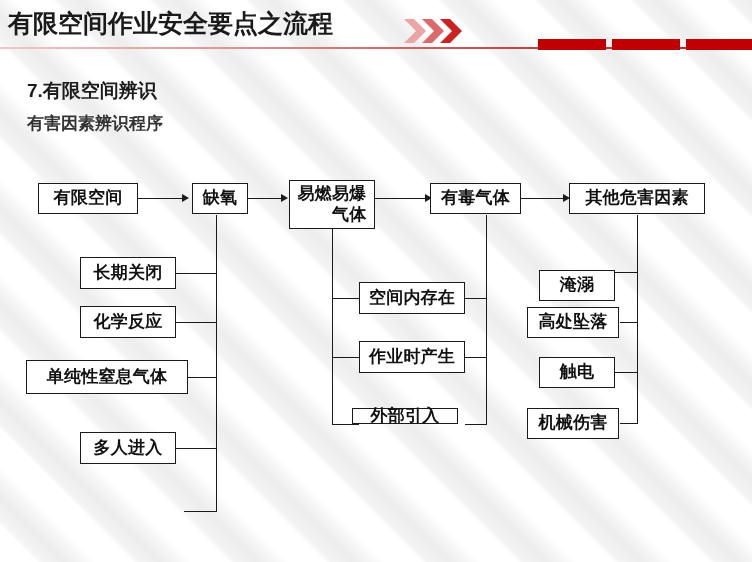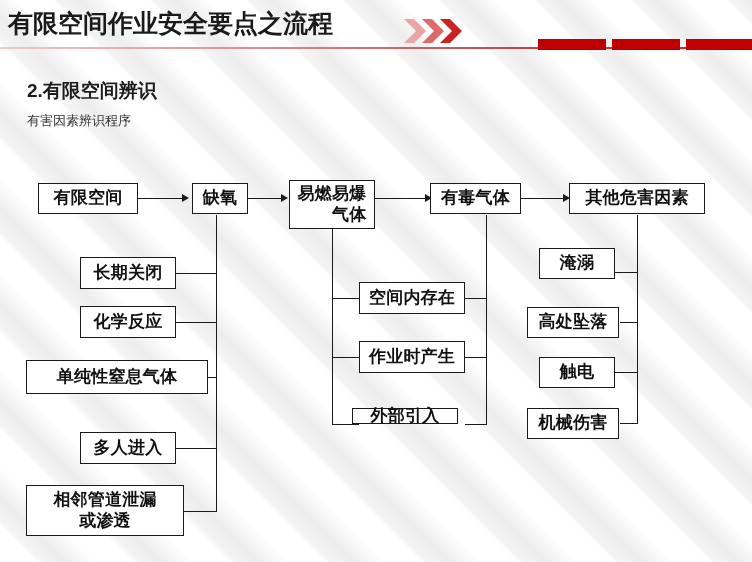--- a/index.html
+++ b/index.html
@@ -72,22 +72,22 @@
     position: absolute;
     left: 27px; top: 78px;
     font-size: 19px;
     font-weight: bold;
     color: #1c1c1c;
     white-space: nowrap;
   }
   #section-sub {
     position: absolute;
     left: 27px; top: 112px;
-    font-size: 13px;
-    font-weight: normal;
+    font-size: 17px;
+    font-weight: bold;
     color: #333333;
     white-space: nowrap;
   }
 
   
   #flow {
     position: absolute;
     left: 0; top: 0;
     width: 752px; height: 562px;
   }
@@ -141,21 +141,21 @@
         <polygon points="36,2 46,2 58,14 46,26 36,26 48,14" fill="#cc2222"></polygon>
       </svg>
     </div>
 
     <div id="header-rule"></div>
     <div class="red-block" id="red-block-1"></div>
     <div class="red-block" id="red-block-2"></div>
     <div class="red-block" id="red-block-3"></div>
   </div>
 
-  <div id="section-heading">2.有限空间辨识</div>
+  <div id="section-heading">7.有限空间辨识</div>
   <div id="section-sub">有害因素辨识程序</div>
 
   <div id="flow">
 
     <div class="line h" style="left:138px; top:198px; width:46px;"></div>
     <div class="arrowhead" style="left:182px; top:194px;"></div>
 
     <div class="line h" style="left:248px; top:198px; width:35px;"></div>
     <div class="arrowhead" style="left:281px; top:194px;"></div>
 
@@ -209,45 +209,42 @@
     </div>
 
     <div class="node" style="left:80px; top:257px; width:96px; height:32px;">
       <span>长期关闭</span>
     </div>
 
     <div class="node" style="left:80px; top:306px; width:96px; height:32px;">
       <span>化学反应</span>
     </div>
 
-    <div class="node" style="left:26px; top:360px; width:182px; height:34px;">
+    <div class="node" style="left:26px; top:360px; width:162px; height:34px;">
       <span>单纯性窒息气体</span>
     </div>
 
     <div class="node" style="left:80px; top:432px; width:96px; height:32px;">
       <span>多人进入</span>
     </div>
 
-    <div class="node two-line" style="left:26px; top:485px; width:158px; height:51px;">
-      <span class="nl">相邻管道泄漏<br>或渗透</span>
-    </div>
 
     <div class="node" style="left:359px; top:282px; width:106px; height:32px;">
       <span>空间内存在</span>
     </div>
 
     <div class="node" style="left:359px; top:341px; width:106px; height:32px;">
       <span>作业时产生</span>
     </div>
 
     <div class="node" style="left:352px; top:408px; width:106px; height:16px;">
       <span>外部引入</span>
     </div>
 
-    <div class="node" style="left:539px; top:248px; width:76px; height:31px;">
+    <div class="node" style="left:539px; top:270px; width:76px; height:31px;">
       <span>淹溺</span>
     </div>
 
     <div class="node" style="left:527px; top:307px; width:92px; height:31px;">
       <span>高处坠落</span>
     </div>
 
     <div class="node" style="left:539px; top:357px; width:76px; height:31px;">
       <span>触电</span>
     </div>

